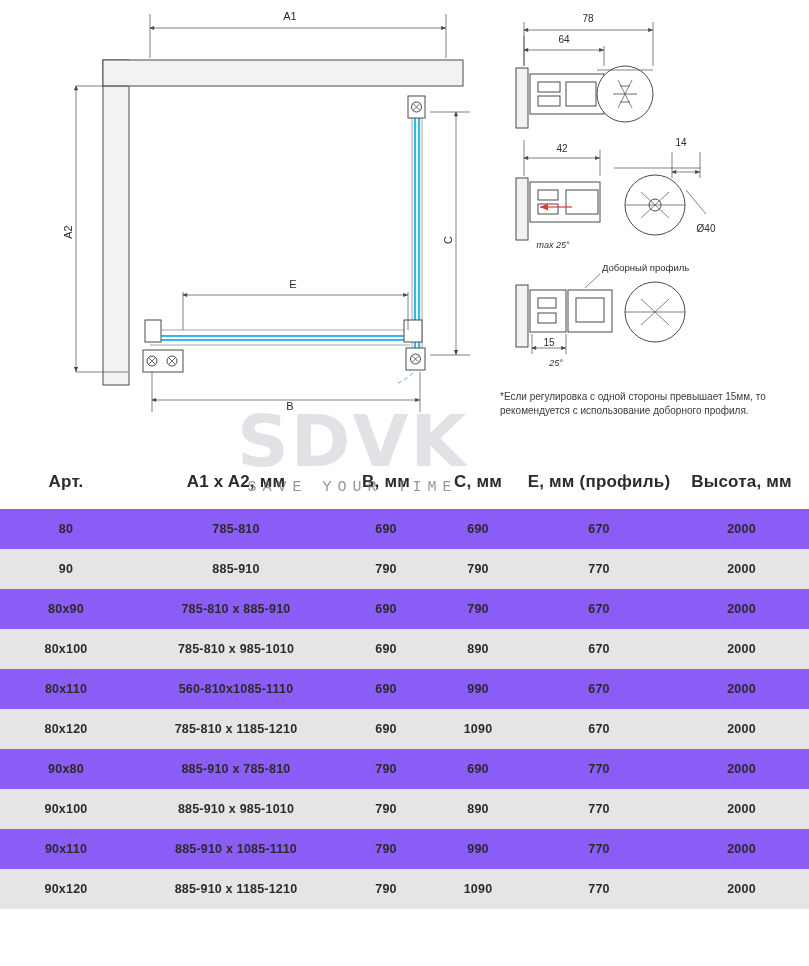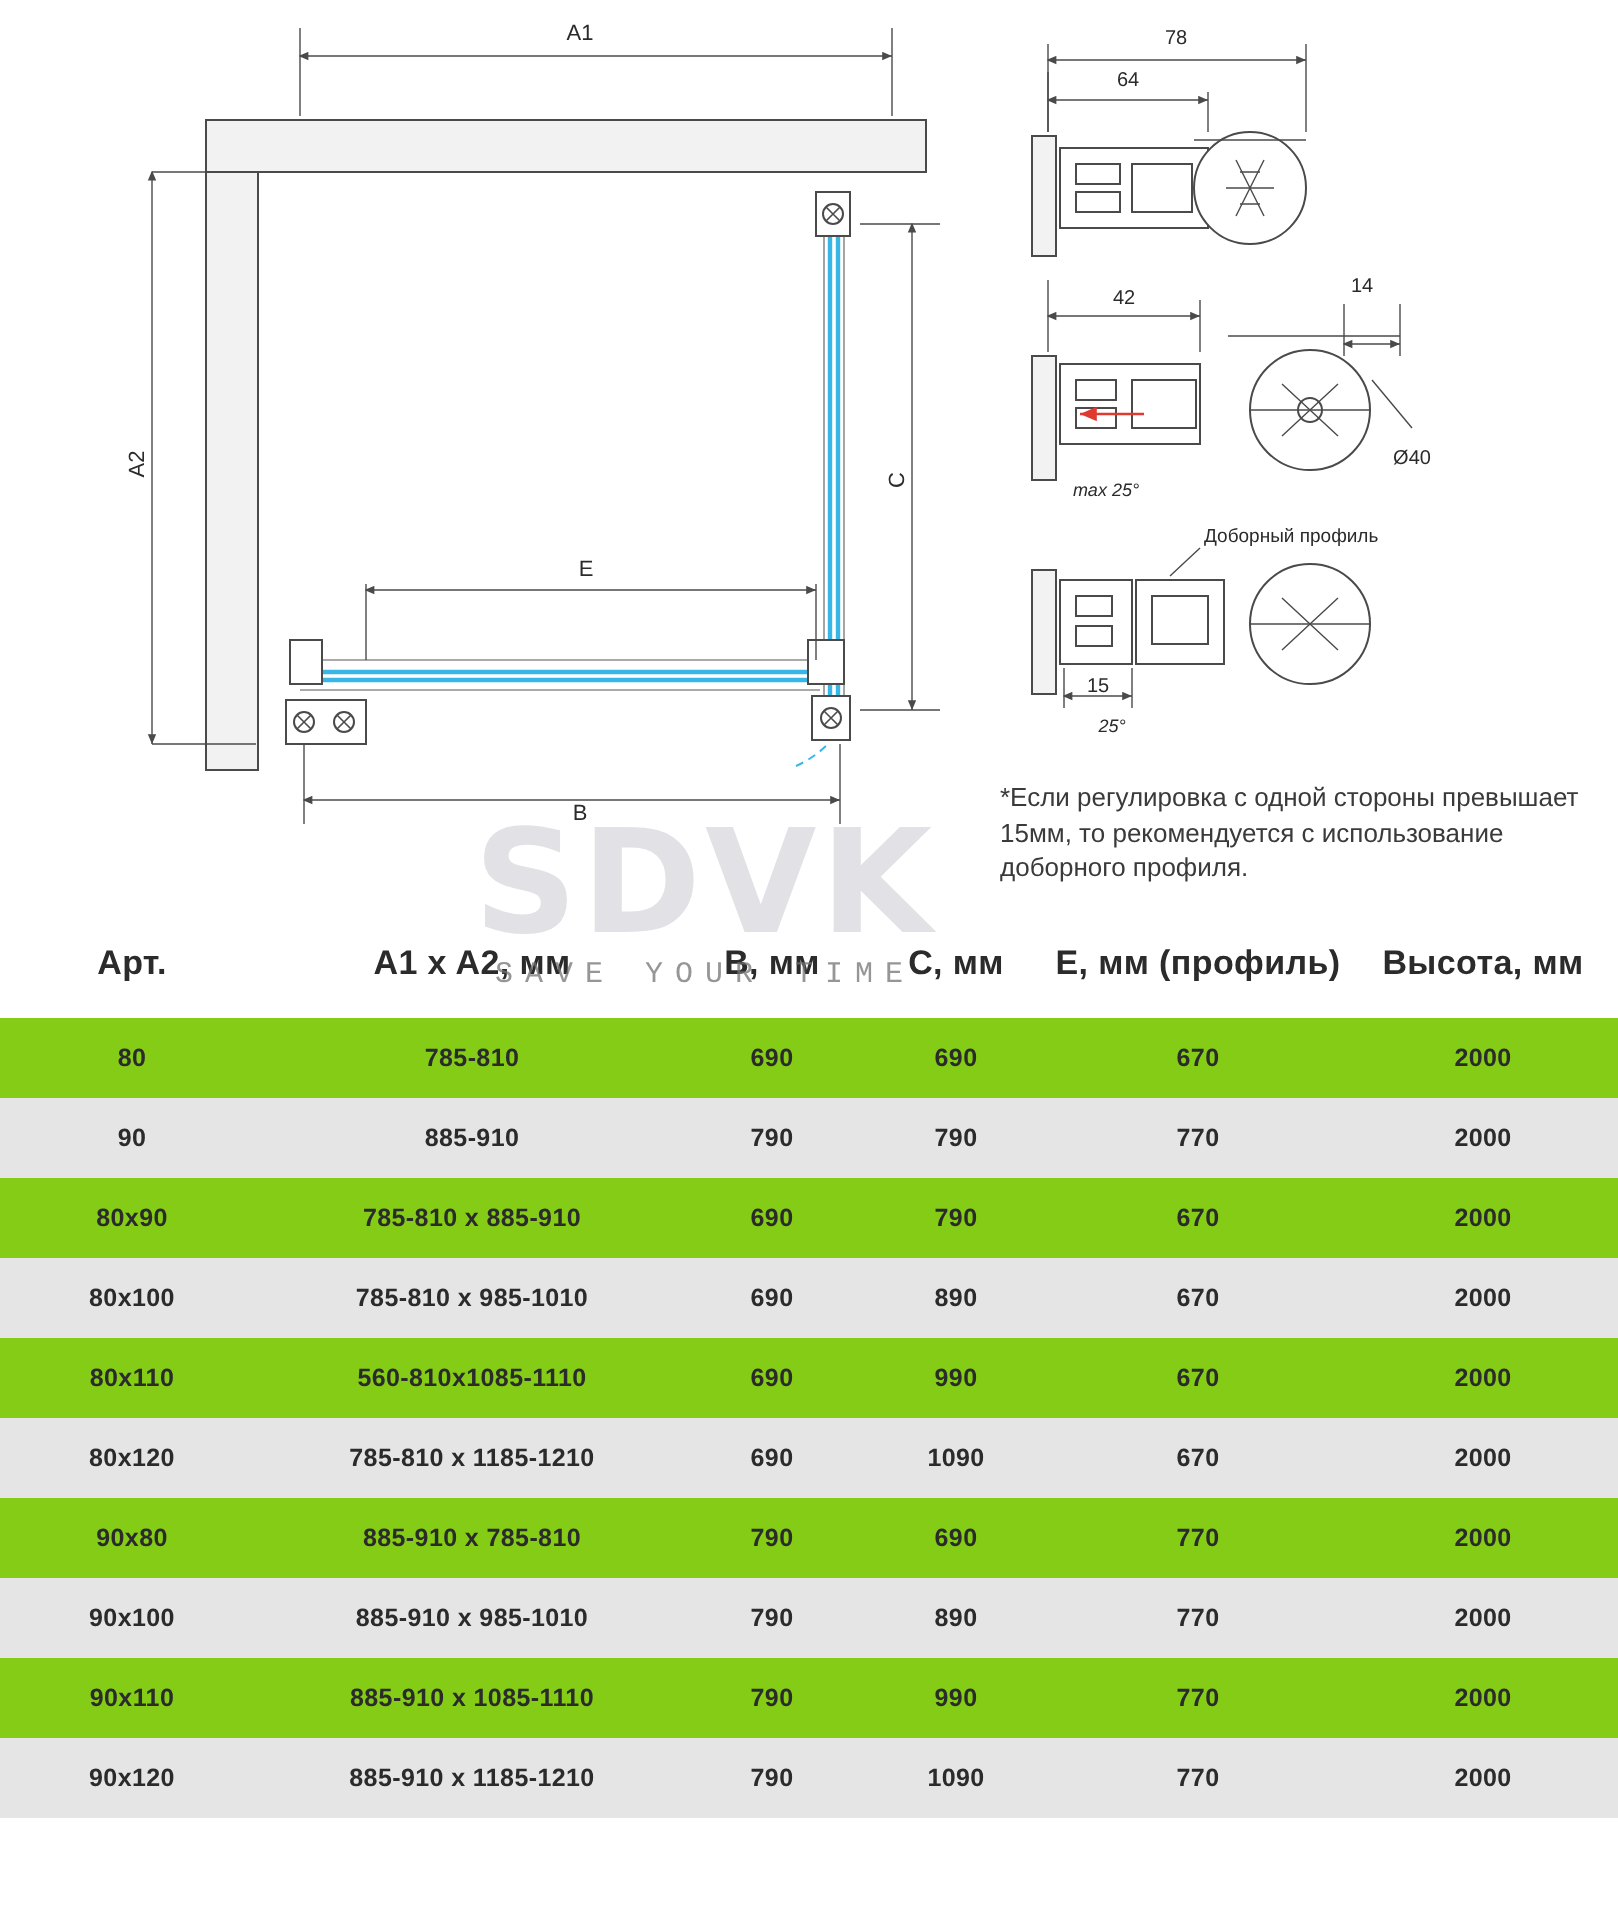--- a/index.html
+++ b/index.html
@@ -29,21 +29,21 @@
   .drawing svg {
     position: absolute;
     top: 0;
     left: 0;
   }
   .note {
     position: absolute;
     left: 500px;
     top: 390px;
     width: 300px;
-    font-size: 13px;
+    font-size: 10px;
     line-height: 1.35;
     color: #3a3a3a;
   }
   
   .watermark {
     position: absolute;
     left: 1px;
     right: 0;
     top: 405px;
     text-align: center;
@@ -87,21 +87,21 @@
     color: #2b2b2b;
     letter-spacing: .2px;
   }
   table.spec thead th {
     height: 54px;
     font-weight: bold;
     font-size: 17px;
     background: #ffffff;
   }
   table.spec tbody tr.odd td {
-    background: #84cc16;
+    background: #8b5cf6;
   }
   table.spec tbody tr.even td {
     background: #e5e5e5;
   }
   table.spec td.c0 { width: 132px; }
   table.spec td.c1 { width: 208px; font-weight: bold; }
   table.spec td.c2 { width: 92px; font-weight: bold; }
   table.spec td.c3 { width: 92px; font-weight: bold; }
   table.spec td.c4 { width: 150px; font-weight: bold; }
   table.spec td.c5 { width: 135px; font-weight: bold; }

